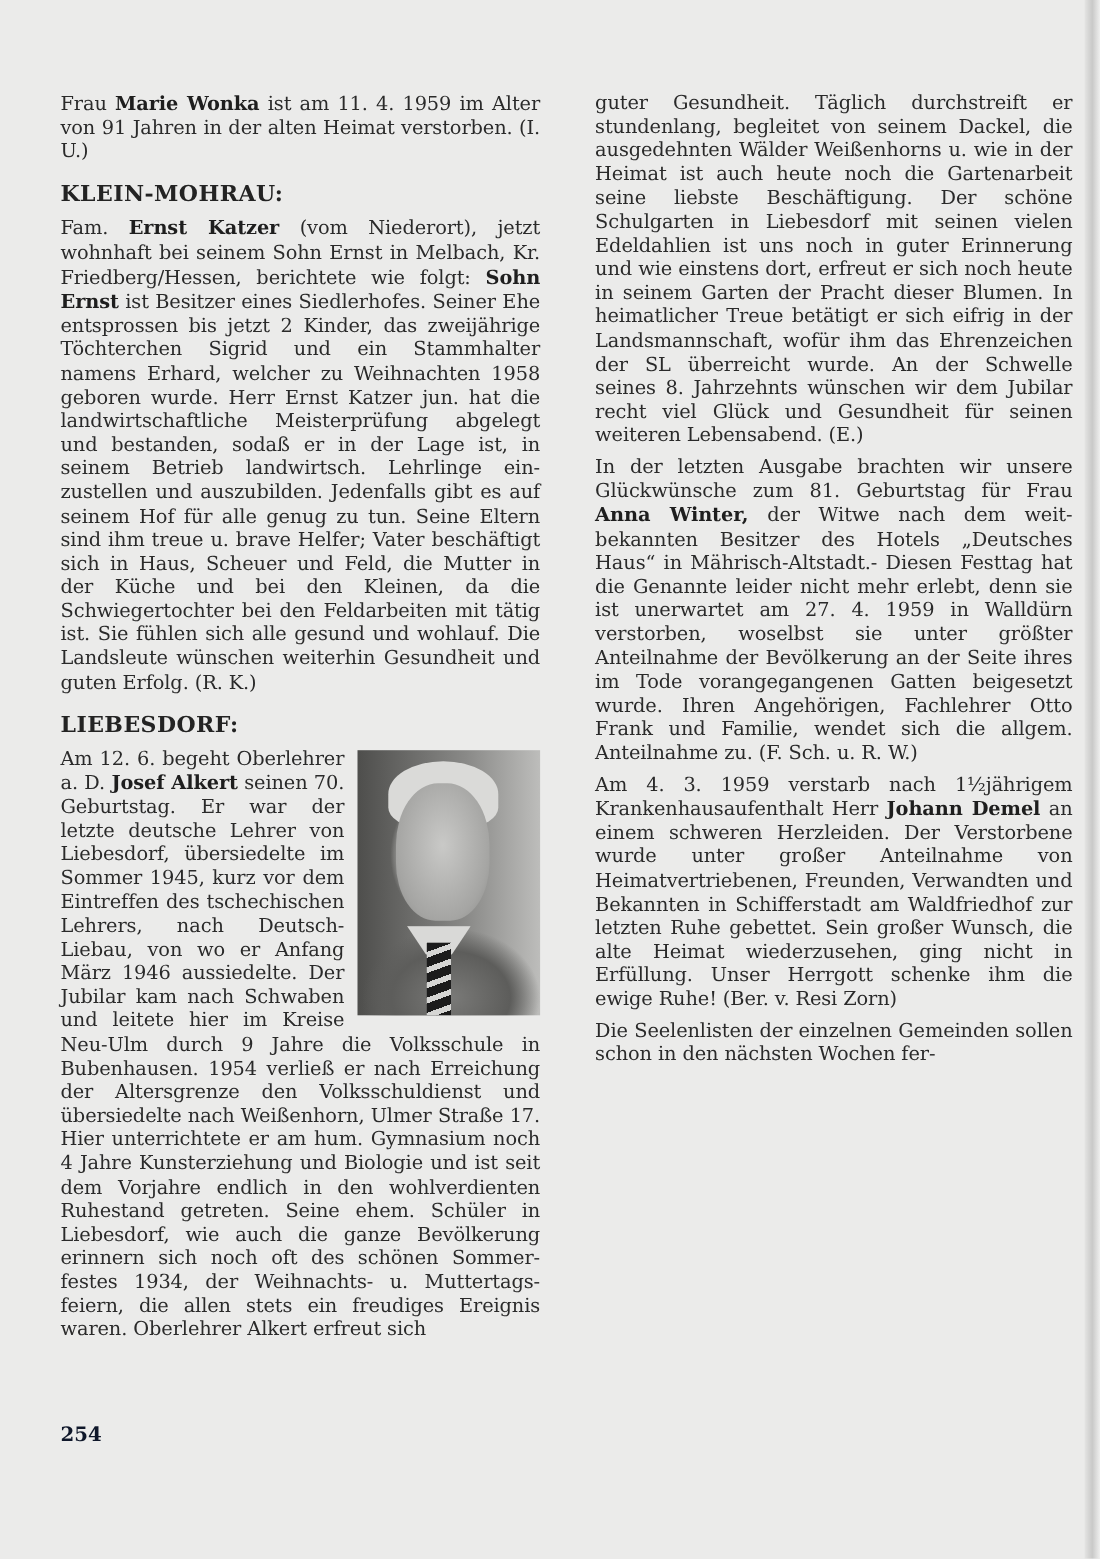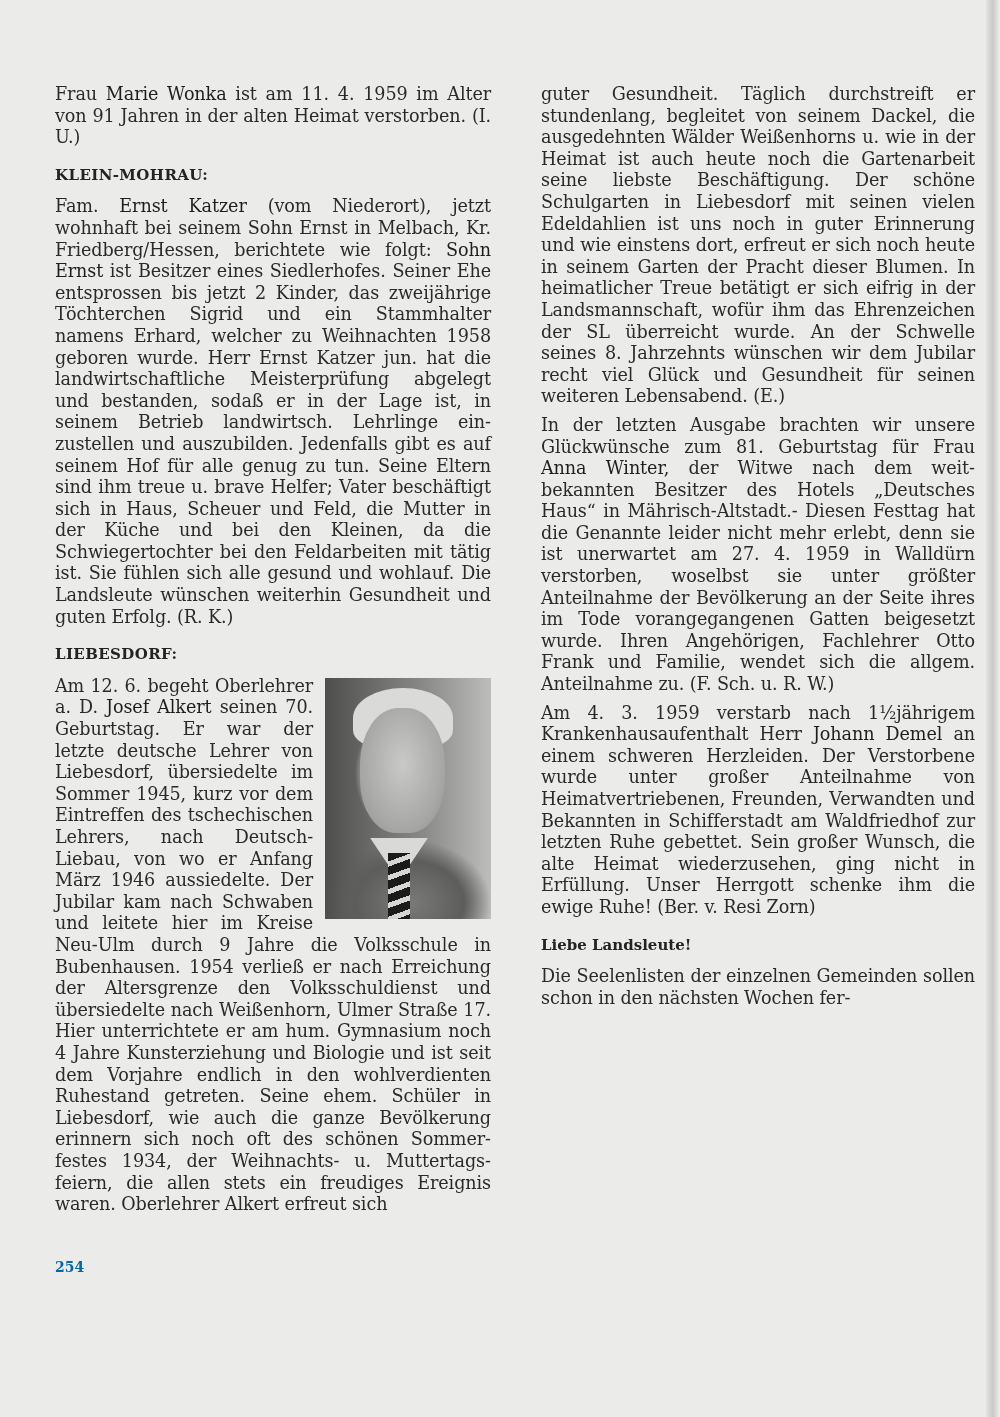--- a/index.html
+++ b/index.html
@@ -13,23 +13,23 @@
     position: absolute; top: 0; right: 0; width: 14px; height: 1417px;
     background: linear-gradient(to right, #e4e4e3, #c9c9c8 50%, #efefee);
   }
   .col {
     position: absolute; top: 84px;
     font-size: 17.6px; line-height: 21.6px; letter-spacing: -0.1px;
   }
   .col-left { left: 55px; width: 436px; }
   .col-right { left: 541px; width: 434px; }
   p { margin: 0 0 7px 0; text-align: justify; hyphens: manual; }
-  b { font-weight: normal; color: #1e1e1e; }
+  b { font-weight: bold; color: #1e1e1e; }
   h2 {
-    margin: 16px 0 10px 0; font-size: 15px; line-height: 21.6px;
+    margin: 16px 0 10px 0; font-size: 20px; line-height: 21.6px;
     font-weight: bold; letter-spacing: 0.4px; color: #232323;
   }
   .col-right h2.sub { letter-spacing: 0; }
   .photo {
     float: right; width: 166px; height: 241px; margin: 2px 0 2px 12px;
     background:
       radial-gradient(ellipse 60px 80px at 75px 95px, #d8d8d6 0%, #b9b9b7 55%, rgba(0,0,0,0) 75%),
       radial-gradient(ellipse 90px 70px at 85px 225px, #7a7a78 0%, #5d5d5b 60%, rgba(0,0,0,0) 90%),
       linear-gradient(to right, #4e4e4c, #8a8a88 60%, #bdbdbb);
     position: relative; overflow: hidden;
@@ -45,22 +45,22 @@
   .photo .face {
     position: absolute; left: 35px; top: 30px; width: 85px; height: 125px;
     border-radius: 45% 45% 42% 42%;
     background: radial-gradient(ellipse at 50% 45%, #c9c9c7 0%, #a5a5a3 70%, #8a8a88 100%);
   }
   .photo .hair {
     position: absolute; left: 28px; top: 10px; width: 100px; height: 60px;
     border-radius: 50% 50% 30% 30%; background: #dadad8;
   }
   .page-number {
-    position: absolute; left: 55px; top: 1259px;
-    font-size: 14px; font-weight: bold; color: #0369a1;
+    position: absolute; left: 55px; top: 1294px;
+    font-size: 18px; font-weight: bold; color: #0f172a;
   }
 </style>
 </head>
 <body>
 
 <div class="page-edge"></div>
 
 <div class="col col-left">
   <p><span>Frau </span><b>Marie Wonka</b><span> ist am 11. 4. 1959 im Alter von 91 Jahren in der alten Heimat verstorben. (I. U.)</span></p>
 
@@ -75,17 +75,16 @@
         <span class="tie"></span>
       </span><span>Am 12. 6. begeht Ober­lehrer a. D. </span><b>Josef Alkert</b><span> seinen 70. Geburtstag. Er war der letzte deutsche Lehrer von Liebesdorf, übersiedelte im Sommer 1945, kurz vor dem Ein­treffen des tschechischen Lehrers, nach Deutsch-Liebau, von wo er An­fang März 1946 aussie­delte. Der Jubilar kam nach Schwaben und leitete hier im Kreise Neu-Ulm durch 9 Jahre die Volksschule in Bubenhausen. 1954 verließ er nach Errei­chung der Altersgrenze den Volksschul­dienst und übersiedelte nach Weißenhorn, Ulmer Straße 17. Hier unterrichtete er am hum. Gymnasium noch 4 Jahre Kunster­ziehung und Biologie und ist seit dem Vor­jahre endlich in den wohlverdienten Ruhe­stand getreten. Seine ehem. Schüler in Liebesdorf, wie auch die ganze Bevölkerung erinnern sich noch oft des schönen Sommer­festes 1934, der Weihnachts- u. Muttertags­feiern, die allen stets ein freudiges Ereig­nis waren. Oberlehrer Alkert erfreut sich</span></p>
 </div>
 
 <div class="col col-right">
   <p>guter Gesundheit. Täglich durchstreift er stundenlang, begleitet von seinem Dackel, die ausgedehnten Wälder Weißenhorns u. wie in der Heimat ist auch heute noch die Gartenarbeit seine liebste Beschäftigung. Der schöne Schulgarten in Liebesdorf mit seinen vielen Edeldahlien ist uns noch in guter Erinnerung und wie einstens dort, erfreut er sich noch heute in seinem Garten der Pracht dieser Blumen. In heimatlicher Treue betätigt er sich eifrig in der Lands­mannschaft, wofür ihm das Ehrenzeichen der SL überreicht wurde. An der Schwelle seines 8. Jahrzehnts wünschen wir dem Jubilar recht viel Glück und Gesundheit für seinen weiteren Lebensabend. (E.)</p>
 
   <p><span>In der letzten Ausgabe brachten wir unsere Glückwünsche zum 81. Geburtstag für Frau </span><b>Anna Winter,</b><span> der Witwe nach dem weit­bekannten Besitzer des Hotels „Deutsches Haus“ in Mährisch-Altstadt.- Diesen Fest­tag hat die Genannte leider nicht mehr er­lebt, denn sie ist unerwartet am 27. 4. 1959 in Walldürn verstorben, woselbst sie unter größter Anteilnahme der Bevölkerung an der Seite ihres im Tode vorangegangenen Gatten beigesetzt wurde. Ihren Angehöri­gen, Fachlehrer Otto Frank und Familie, wendet sich die allgem. Anteilnahme zu. (F. Sch. u. R. W.)</span></p>
   <p><span>Am 4. 3. 1959 verstarb nach 1½jährigem Krankenhausaufenthalt Herr </span><b>Johann Demel</b><span> an einem schweren Herzleiden. Der Ver­storbene wurde unter großer Anteilnahme von Heimatvertriebenen, Freunden, Ver­wandten und Bekannten in Schifferstadt am Waldfriedhof zur letzten Ruhe gebettet. Sein großer Wunsch, die alte Heimat wie­derzusehen, ging nicht in Erfüllung. Unser Herrgott schenke ihm die ewige Ruhe! (Ber. v. Resi Zorn)</span></p>
 
-  <h2 class="sub">Liebe Landsleute!</h2>
   <p>Die Seelenlisten der einzelnen Gemeinden sollen schon in den nächsten Wochen fer-</p>
 </div>
 
 <div class="page-number">254</div>
 
 </body></html>

